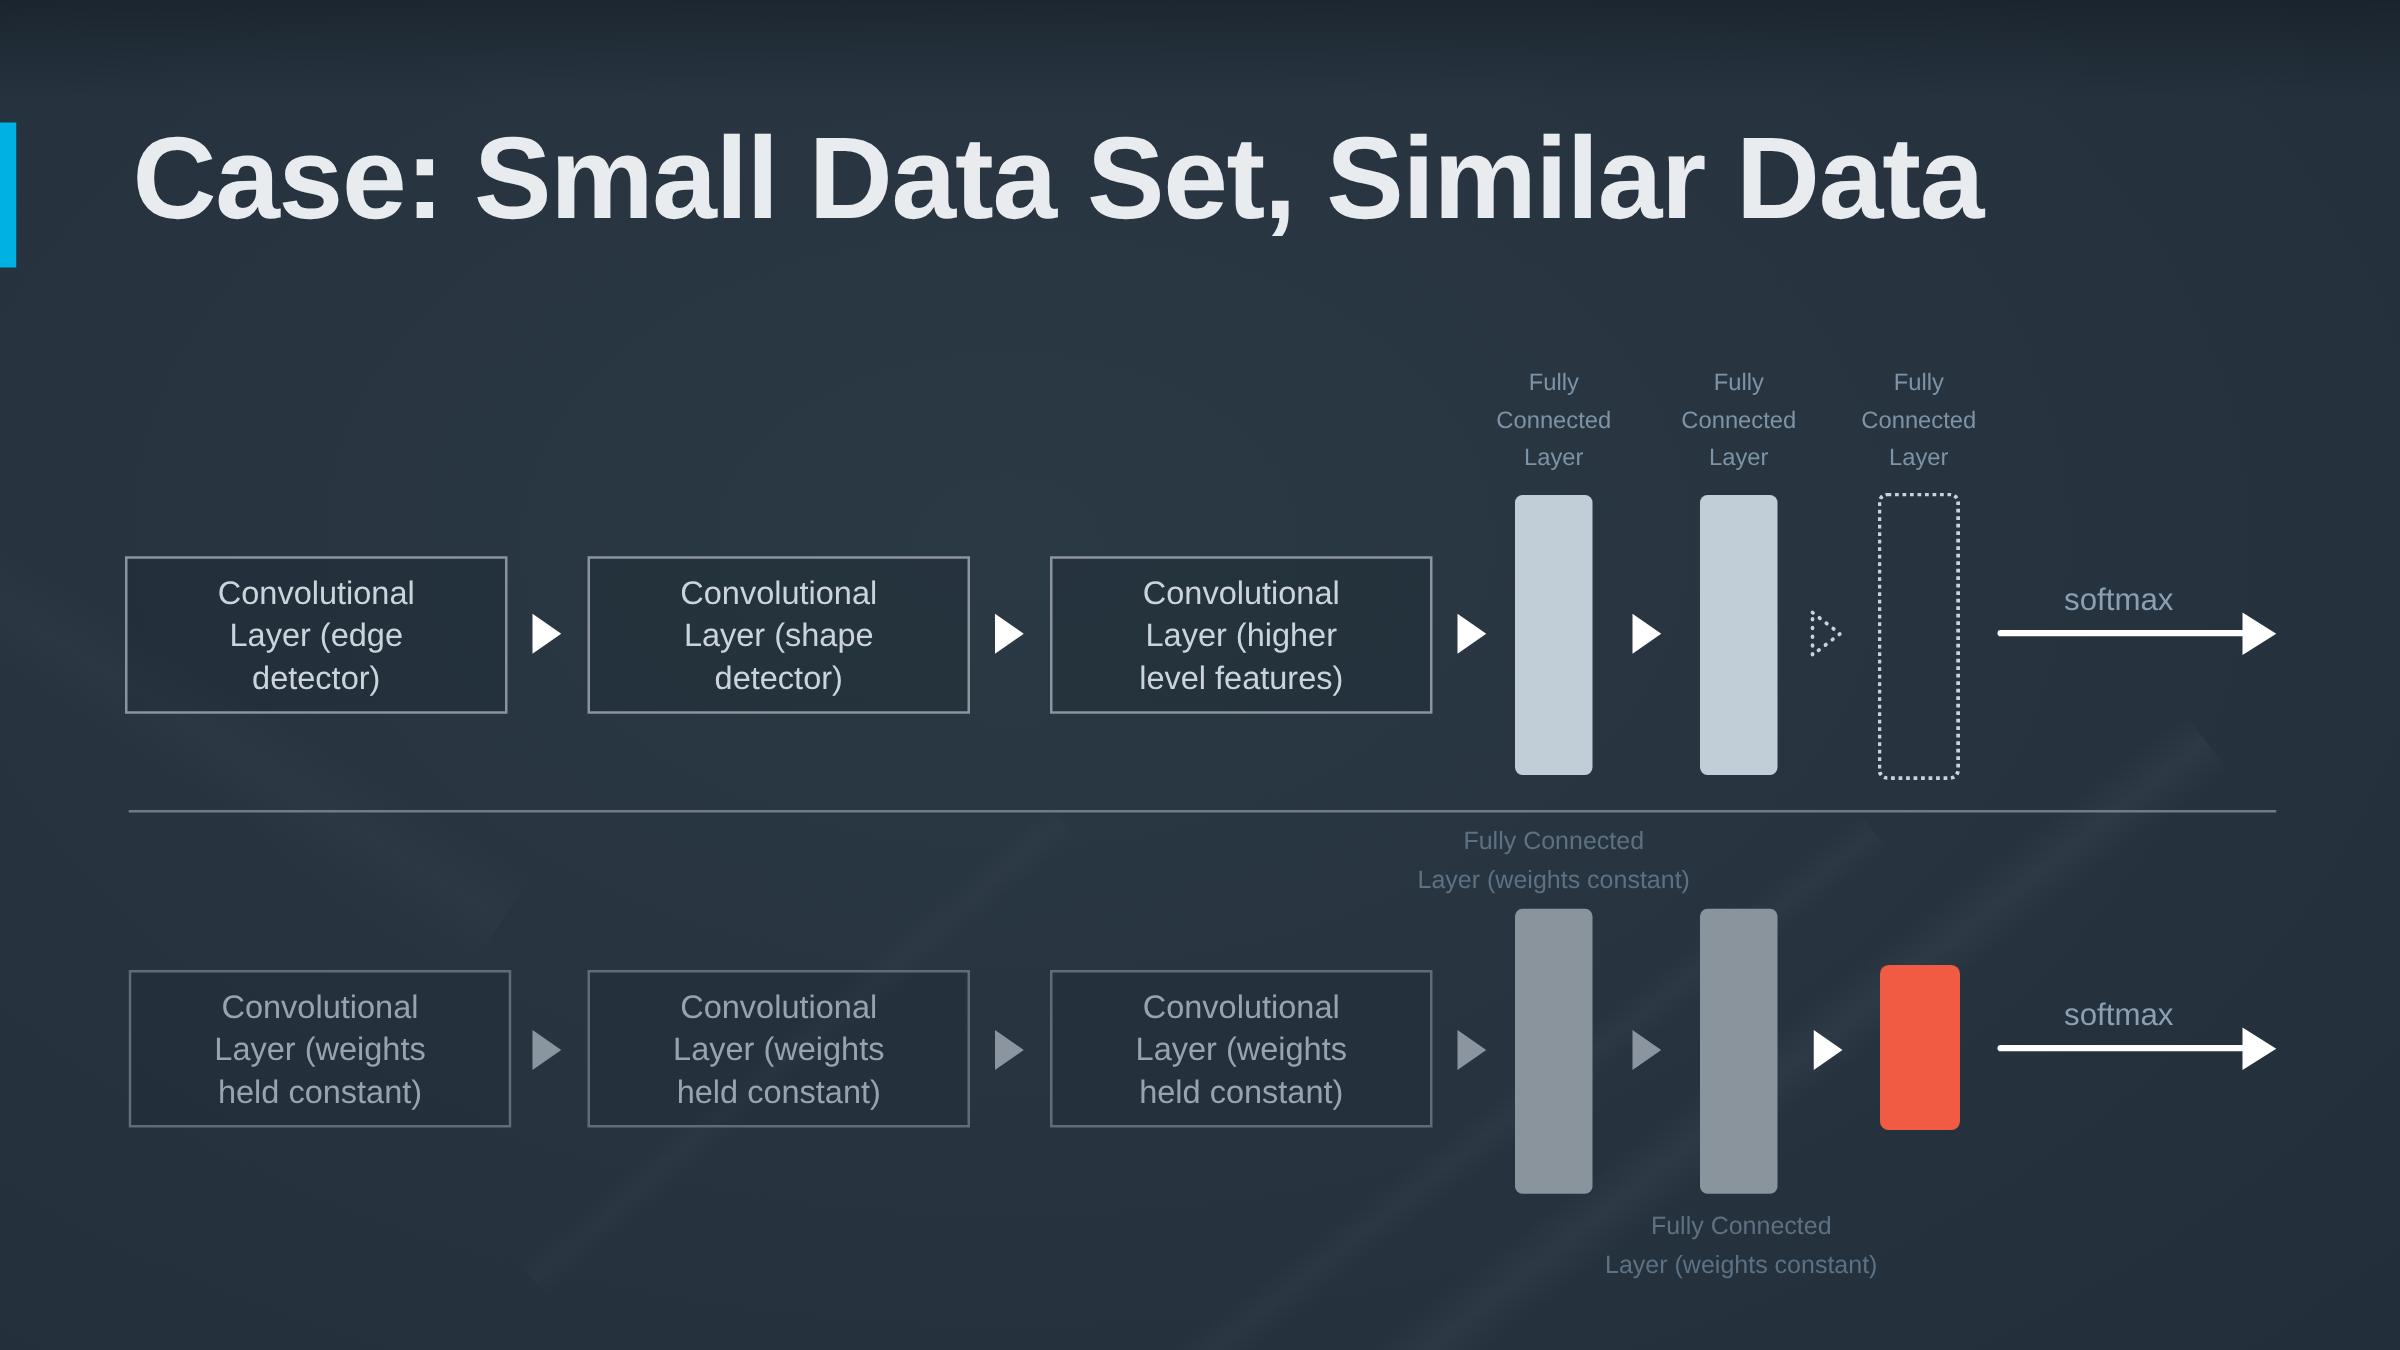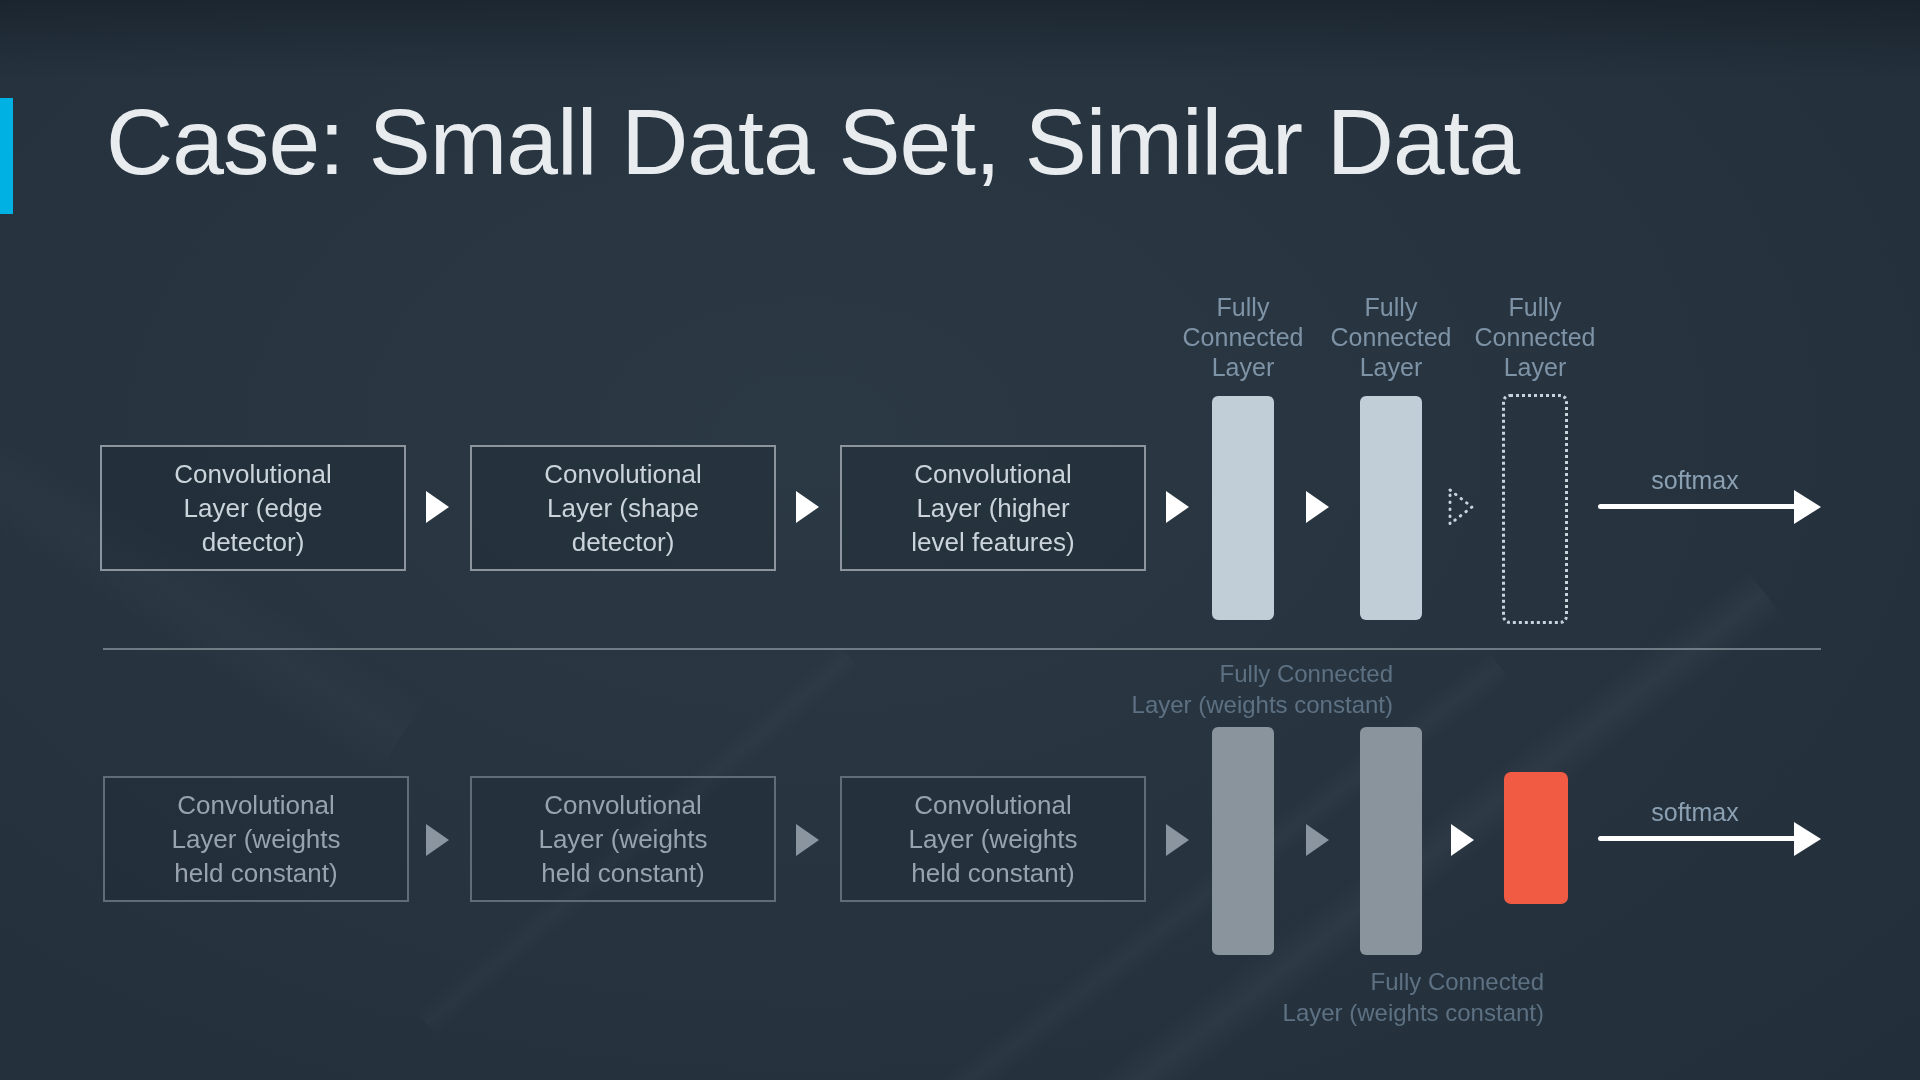--- a/index.html
+++ b/index.html
@@ -15,57 +15,57 @@
   .s2{width:40px;height:760px;left:1180px;top:520px;transform:rotate(52deg);opacity:.7;}
   .s3{width:90px;height:700px;left:60px;top:200px;transform:rotate(-58deg);opacity:.5;}
   .s4{width:36px;height:560px;left:620px;top:560px;transform:rotate(49deg);opacity:.55;}
   .topshade{position:absolute;left:0;top:0;width:100%;height:80px;
     background:linear-gradient(180deg,rgba(12,19,26,.42),rgba(12,19,26,0));pointer-events:none;}
 
   .accent-bar{position:absolute;left:0;top:98px;width:13px;height:116px;background:#00b2e4;}
 
   .slide-title{
     position:absolute;left:106px;top:86px;width:1640px;
-    font-size:93px;line-height:112px;font-weight:400;letter-spacing:-1px;
+    font-size:93px;line-height:112px;font-weight:700;letter-spacing:-1px;
     color:#e8ecef;white-space:nowrap;
   }
 
   .conv-box{
     position:absolute;width:306px;height:126px;box-sizing:border-box;
     border:2px solid #8c959d;background:rgba(14,23,31,0.16);
     display:flex;align-items:center;justify-content:center;text-align:center;
     color:#ccd4db;font-size:26px;line-height:34px;white-space:pre-line;
   }
   .conv-box.dim{border-color:#606c78;color:#99a3ad;background:rgba(14,23,31,0.10);}
 
   .tri{position:absolute;width:0;height:0;border-style:solid;
     border-width:16px 0 16px 23px;border-color:transparent transparent transparent #ffffff;}
   .tri.gray{border-left-color:#8b959f;}
 
   .fc-label{
     position:absolute;width:170px;text-align:center;color:#7e93a6;
-    font-size:25px;line-height:30px;white-space:pre-line;
+    font-size:19px;line-height:30px;white-space:pre-line;
   }
   .bar{position:absolute;width:62px;border-radius:6px;}
   .bar.light{background:#c1ced8;height:224px;top:396px;}
   .bar.gray{background:#8a949d;height:228px;top:727px;}
   .dotted-bar{
     position:absolute;left:1502px;top:394px;width:60px;height:224px;
     border:3px dotted #c9d3dc;border-radius:8px;background:transparent;
   }
   .softmax-label{position:absolute;width:200px;text-align:center;
     color:#8ba0b3;font-size:25px;line-height:28px;}
   .arrow-line{position:absolute;height:5px;background:#ffffff;border-radius:3px;}
   .arrow-head{position:absolute;width:0;height:0;border-style:solid;
     border-width:17px 0 17px 27px;border-color:transparent transparent transparent #ffffff;}
 
   .divider{position:absolute;left:103px;top:648px;width:1718px;height:2px;
     background:#7d8891;opacity:.85;}
 
-  .note{position:absolute;text-align:right;font-size:24px;line-height:31px;white-space:pre-line;}
+  .note{position:absolute;text-align:center;font-size:20px;line-height:31px;white-space:pre-line;}
   .note.dim{color:#5d7183;}
   .note.red{color:#ee5a49;}
   .red-box{position:absolute;left:1504px;top:772px;width:64px;height:132px;
     background:#f25b43;border-radius:7px;}
 </style>
 </head>
 <body>
 
 <div class="stage">
   <div class="topshade"></div>

